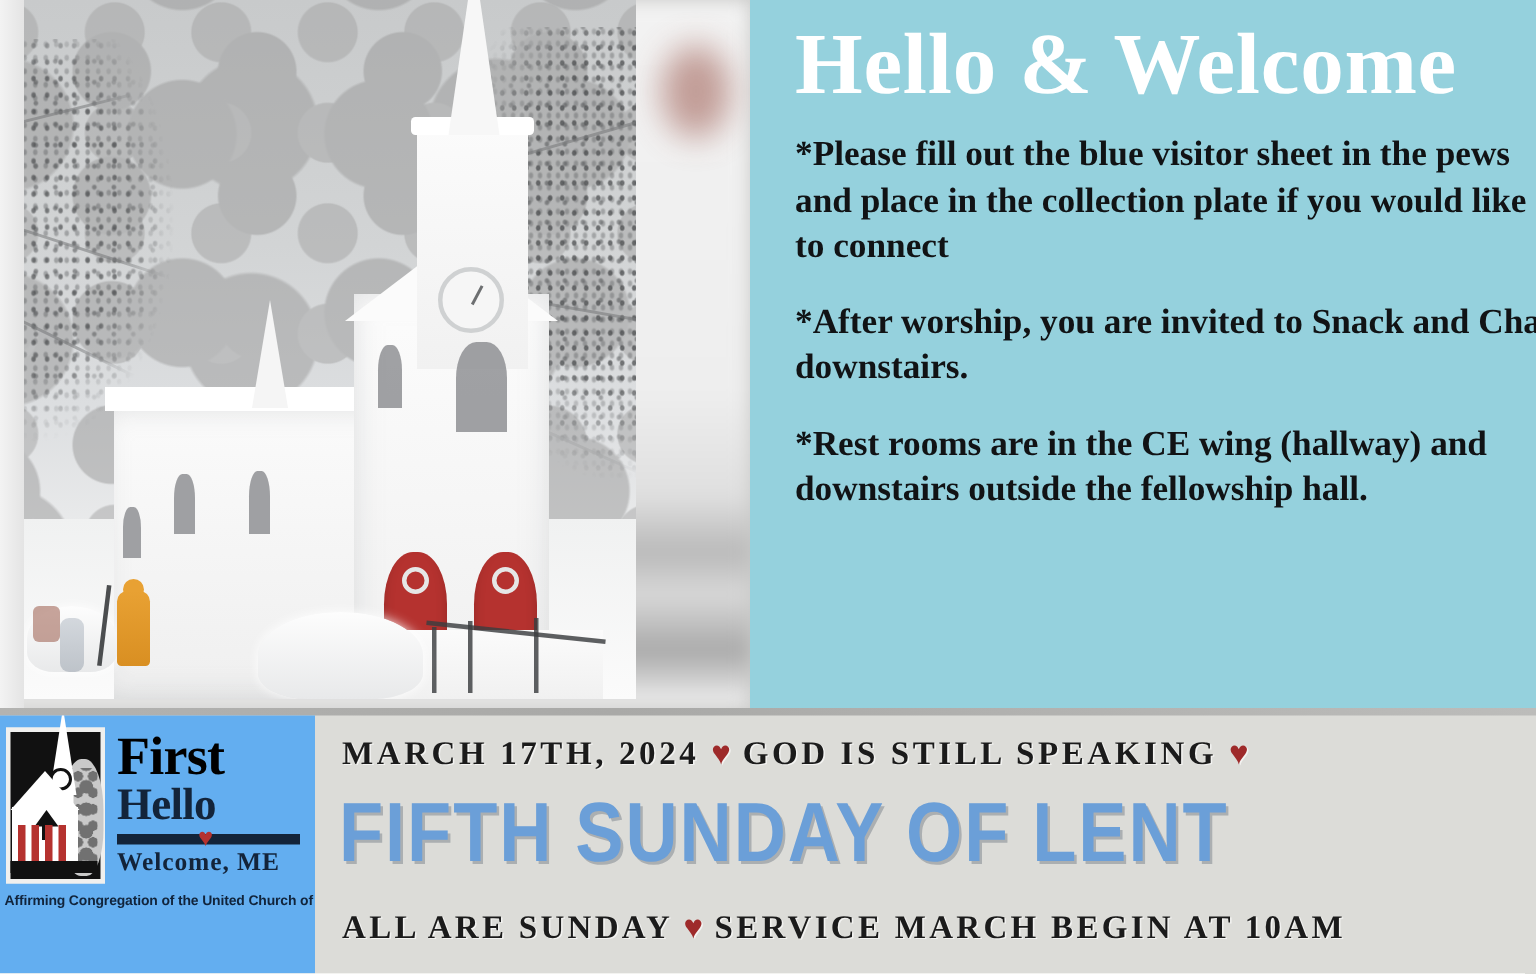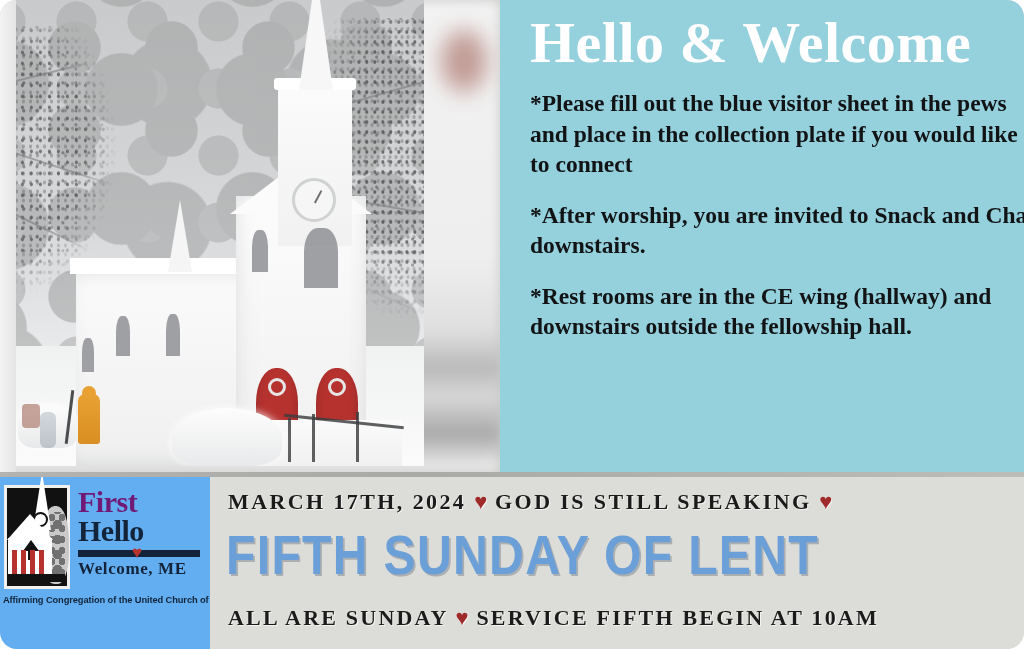--- a/index.html
+++ b/index.html
@@ -1,19 +1,19 @@
 <!DOCTYPE html>
 <html><head>
 <meta charset="utf-8">
 <style>
   * { margin:0; padding:0; box-sizing:border-box; }
   html,body { width:1024px; height:649px; overflow:hidden; background:#ffffff;
     font-family:"Liberation Sans", sans-serif; }
 
-  #stage { position:relative; width:1024px; height:649px; overflow:hidden; background:#e9e9e6;border-radius:17px; }
+  #stage { position:relative; width:1024px; height:649px; overflow:hidden; background:#e9e9e6; }
 
   
   .photo-area { position:absolute; left:0; top:0; width:500px; height:472px; overflow:hidden;
     background:#c9c9c7; }
 
   
   .photo-blur-backdrop{ position:absolute; left:0; top:0; width:500px; height:472px;
     background:
       linear-gradient(to bottom, #f2f2f2 0%, #eeeeee 55%, #dfdfdf 70%, #b9b9b9 78%,
                       #d8d8d8 84%, #a9a9a9 92%, #f4f4f4 100%);
@@ -148,22 +148,22 @@
   .lm-col{ position:absolute; bottom:12px; width:5px; height:24px; background:#b5322f; }
   .lm-base{ position:absolute; left:0; bottom:4px; width:58px; height:8px; background:#111; }
   .lm-tree{ position:absolute; right:-2px; top:18px; width:28px; height:78px;
     background:#c9c9c9; border-radius:48% 44% 40% 46%; }
   .lm-tree::after{ content:""; position:absolute; inset:6px 4px 10px 6px;
     background:
       radial-gradient(circle, #2a2a2a 45%, transparent 47%) 0 0/10px 11px,
       radial-gradient(circle, #2a2a2a 45%, transparent 47%) 4px 5px/13px 15px;
     opacity:.55; }
   .logo-text{ margin-left:8px; padding-top:2px; }
-  .logo-first{ font-family:"Liberation Serif", serif; font-weight:700; color:#701a75;
-    font-size:30px; line-height:.98; letter-spacing:-.5px; }
+  .logo-first{ font-family:"Liberation Serif", serif; font-weight:700; color:#000000;
+    font-size:36px; line-height:.98; letter-spacing:-.5px; }
   .logo-church{ font-family:"Liberation Serif", serif; font-weight:700; color:#13243a;
     font-size:30px; line-height:1.02; letter-spacing:-.5px; }
   .logo-divider{ position:relative; width:122px; height:7px; margin:3px 0 2px 0;
     background:#13243a; }
   .logo-heart{ position:absolute; left:54px; top:-6px; color:#b5322f; font-size:17px;
     line-height:1; }
   .logo-town{ font-family:"Liberation Serif", serif; font-weight:700; color:#13243a;
     font-size:17px; letter-spacing:.6px; }
   .logo-tag{ position:absolute; left:3px; top:118px; width:206px;
     font-family:"Liberation Sans", sans-serif; font-weight:700; color:#11243b;
@@ -304,18 +304,18 @@
         <span class="hrt">♥</span>
         <span>GOD IS STILL SPEAKING</span>
         <span class="hrt">♥</span>
       </div>
 
       <div class="line-main">FIFTH SUNDAY OF LENT</div>
 
       <div class="line-sub">
         <span>ALL ARE SUNDAY</span>
         <span class="hrt">♥</span>
-        <span>SERVICE FIFTH BEGIN AT 10AM</span>
+        <span>SERVICE MARCH BEGIN AT 10AM</span>
       </div>
     </div>
   </div>
 
 </div>
 
 </body></html>

